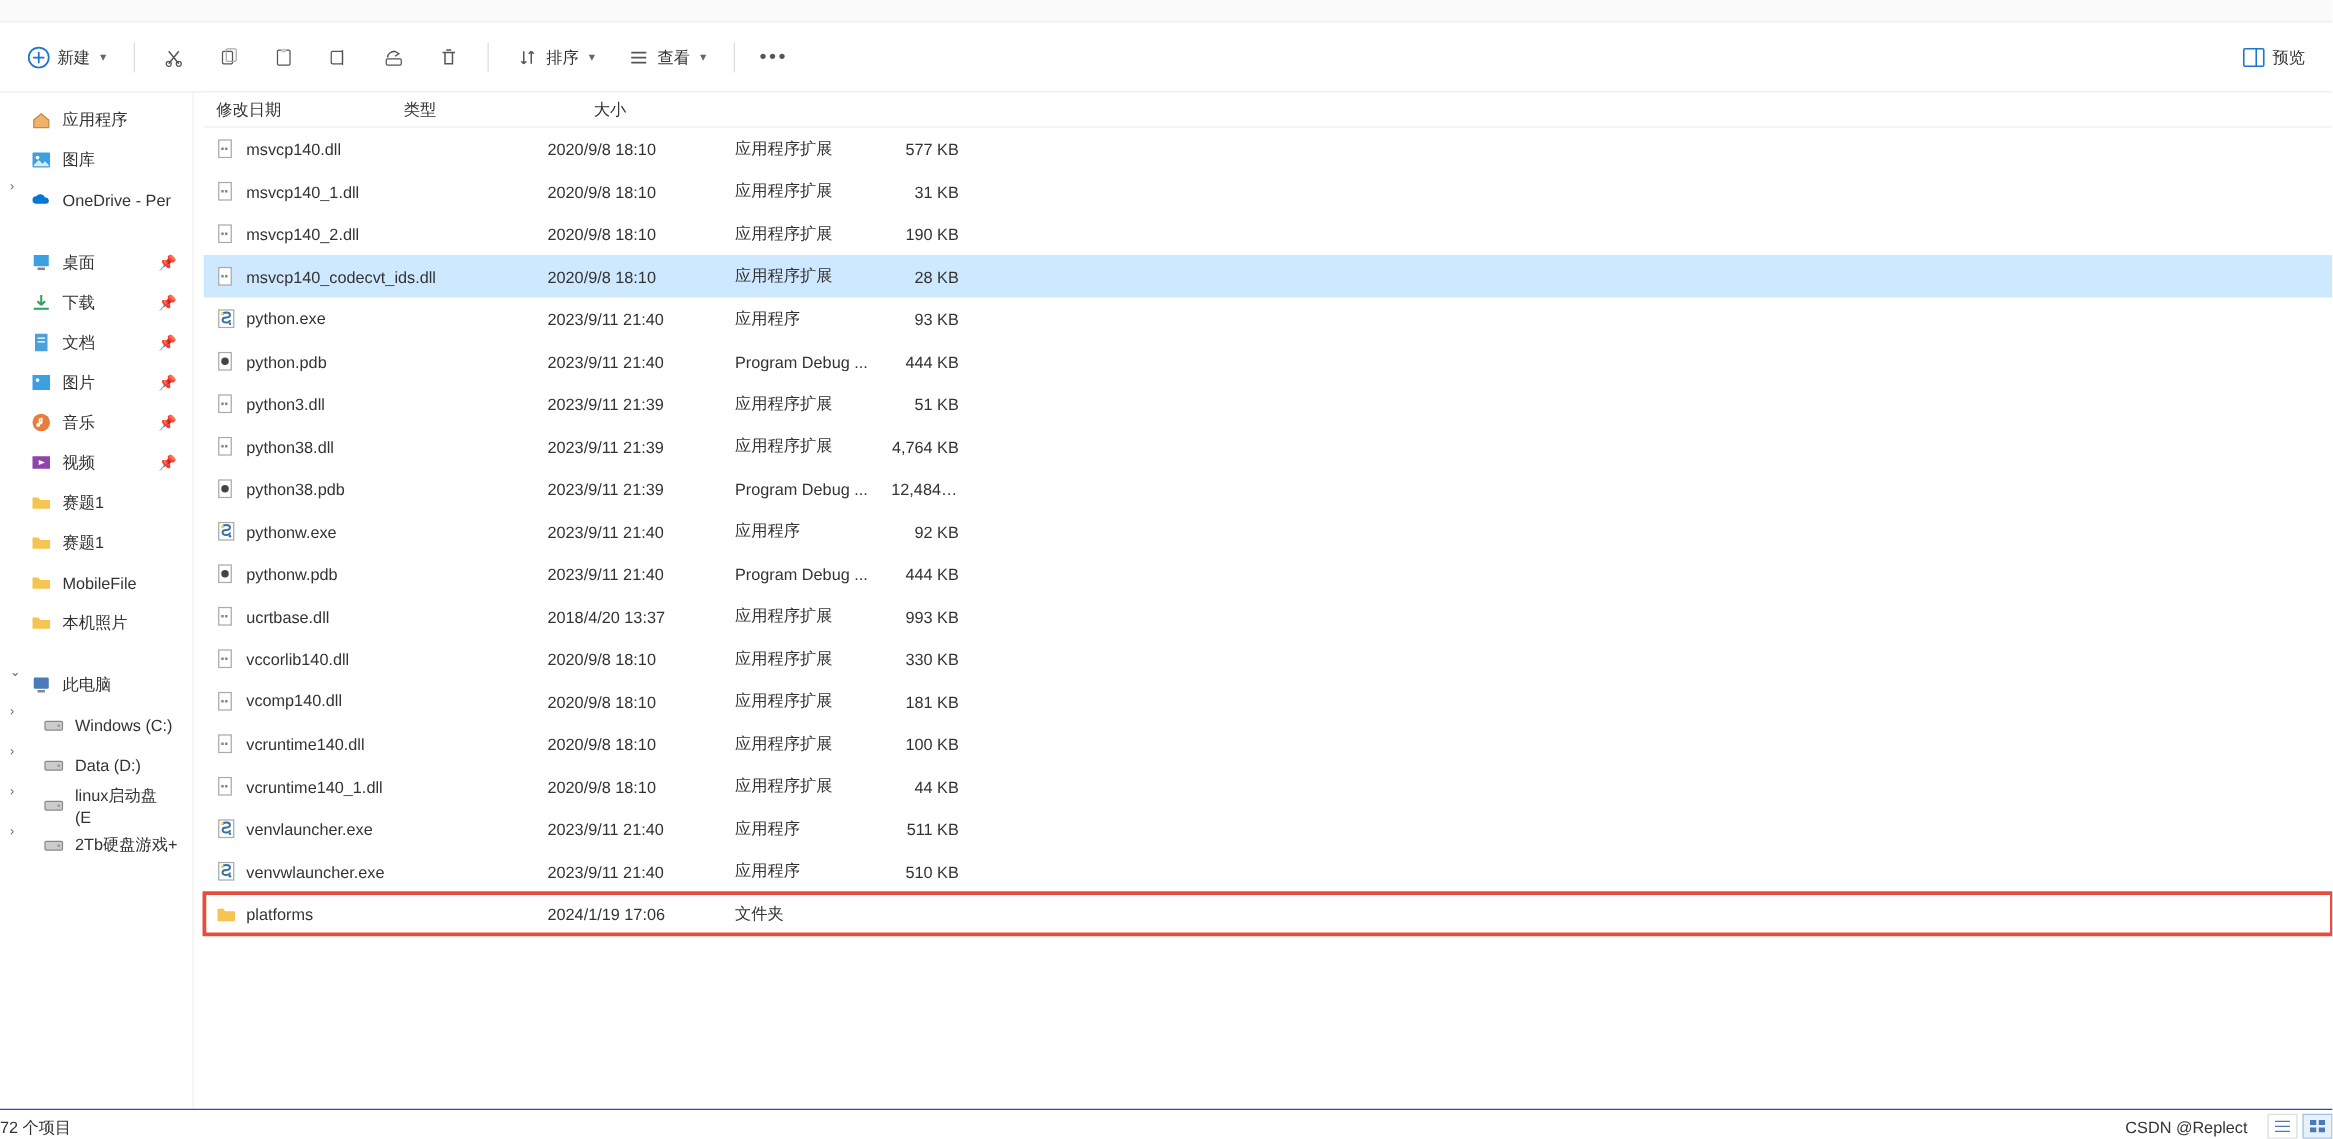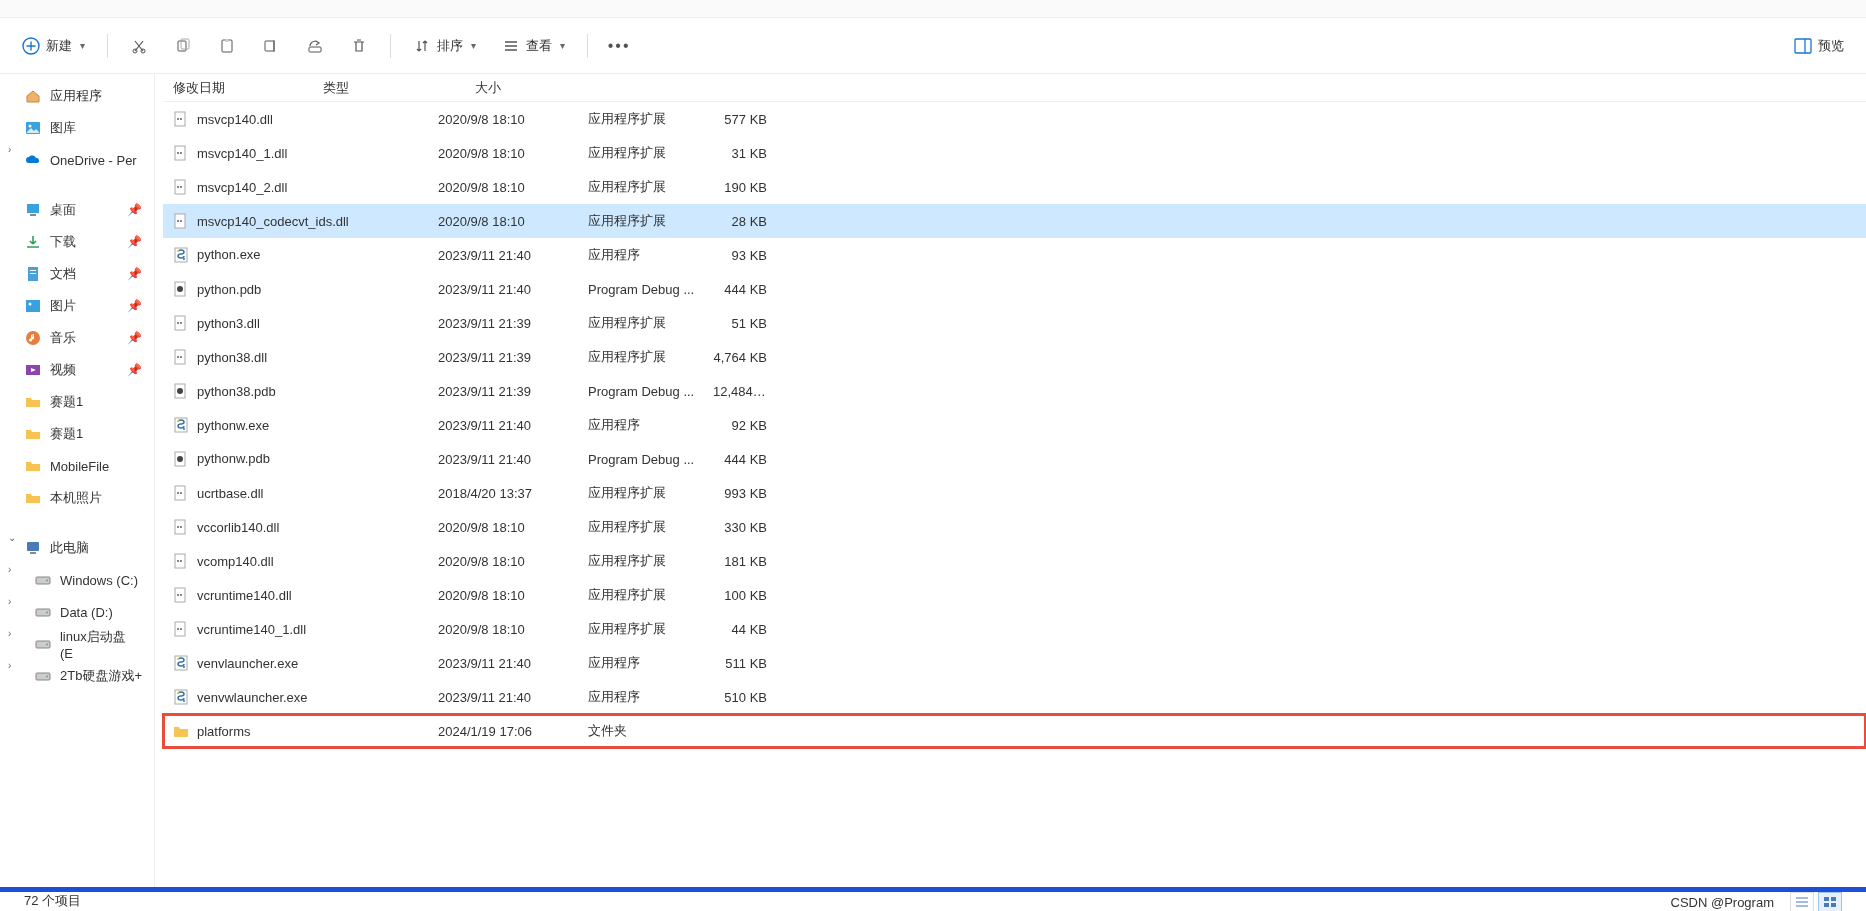--- a/index.html
+++ b/index.html
@@ -29,21 +29,21 @@
 .c-size{width:78px;justify-content:flex-end;padding-right:14px}
 .row{display:flex;height:34px;align-items:center;cursor:default}
 .row.sel{background:#cde8ff}
 .row .cell{padding-left:10px;white-space:nowrap;overflow:hidden;text-overflow:ellipsis}
 .cell.size{text-align:right;padding-right:14px}
 .fico{width:16px;height:16px;margin-right:8px;flex-shrink:0;display:inline-flex;align-items:center;justify-content:center}
 .row.highlight{outline:3px solid #e74c3c;outline-offset:-2px}
 .preview{width:580px;border-left:1px solid #eee;display:flex;align-items:center;justify-content:center;color:#666;position:relative}
 .vscroll{position:absolute;right:0;top:0;width:12px;height:100%;background:#f4f4f4}
 .vscroll-thumb{position:absolute;right:1px;width:10px;background:#c8c8c8;border-radius:5px}
-.status{height:24px;border-top:5px solid #1d4ed8;display:flex;align-items:flex-start;padding:0 24px;font-size:12px;color:#555}
+.status{height:24px;border-top:1px solid #1d4ed8;display:flex;align-items:flex-end;padding:0 0;font-size:12px;color:#555}
 .status-right{margin-left:auto;display:flex;align-items:center;gap:4px;color:#aaa;font-size:11px}
 .view-btn{width:24px;height:20px;border:1px solid #ddd;display:flex;align-items:center;justify-content:center;cursor:pointer}
 .view-btn.active{background:#e8f0fb;border-color:#9cc3e8}
 .sort-ind{font-size:9px;color:#888;margin-left:18px}
 svg{display:block}
 </style>
 </head>
 <body>
 
 <div class="spacer-top"></div>
@@ -517,21 +517,21 @@
                   <circle cx="11" cy="12" r="1" fill="#3572A5"></circle>
                 </svg>
               </span>
               <span>pythonw.exe</span>
             </div>
     <div class="cell c-date" style="width:150px">2023/9/11 21:40</div>
     <div class="cell c-type" style="width:125px">应用程序</div>
     <div class="cell c-size size" style="width:78px">92 KB</div>
   </div>
           <div class="row">
-    <div class="cell c-name" style="width:265px;display:flex;align-items:flex-start">
+    <div class="cell c-name" style="width:265px;display:flex;align-items:center">
               <span class="fico">
                 <svg width="16" height="16" viewBox="0 0 16 16">
                   <rect x="2" y="1" width="10" height="14" fill="#fff" stroke="#aaa"></rect>
                   <circle cx="7" cy="8" r="3" fill="#444"></circle>
                 </svg>
               </span>
               <span>pythonw.pdb</span>
             </div>
     <div class="cell c-date" style="width:150px">2023/9/11 21:40</div>
     <div class="cell c-type" style="width:125px">Program Debug ...</div>
@@ -561,21 +561,21 @@
                   <rect x="7" y="7" width="2" height="2" fill="#888"></rect>
                 </svg>
               </span>
               <span>vccorlib140.dll</span>
             </div>
     <div class="cell c-date" style="width:150px">2020/9/8 18:10</div>
     <div class="cell c-type" style="width:125px">应用程序扩展</div>
     <div class="cell c-size size" style="width:78px">330 KB</div>
   </div>
           <div class="row">
-    <div class="cell c-name" style="width:265px;display:flex;align-items:center">
+    <div class="cell c-name" style="width:265px;display:flex;align-items:flex-start">
               <span class="fico">
                 <svg width="16" height="16" viewBox="0 0 16 16">
                   <rect x="2" y="1" width="10" height="14" fill="#fff" stroke="#aaa"></rect>
                   <rect x="4" y="7" width="2" height="2" fill="#888"></rect>
                   <rect x="7" y="7" width="2" height="2" fill="#888"></rect>
                 </svg>
               </span>
               <span>vcomp140.dll</span>
             </div>
     <div class="cell c-date" style="width:150px">2020/9/8 18:10</div>
@@ -659,21 +659,21 @@
   </div>
         </div>
     </div>
 
   </div>
 </div>
 
 <div class="status">
   <span>72 个项目</span>
   <div class="status-right">
-    <span style="margin-right:12px">CSDN @Program</span>
+    <span style="margin-right:12px">CSDN @Replect</span>
     <div class="view-btn">
         <svg width="12" height="10" viewBox="0 0 12 10">
           <path d="M0 1h12M0 5h12M0 9h12" stroke="#4a7ab8"></path>
         </svg>
       </div>
     <div class="view-btn active">
         <svg width="12" height="10" viewBox="0 0 12 10">
           <rect x="0" y="0" width="5" height="4" fill="#4a7ab8"></rect>
           <rect x="7" y="0" width="5" height="4" fill="#4a7ab8"></rect>
           <rect x="0" y="6" width="5" height="4" fill="#4a7ab8"></rect>

